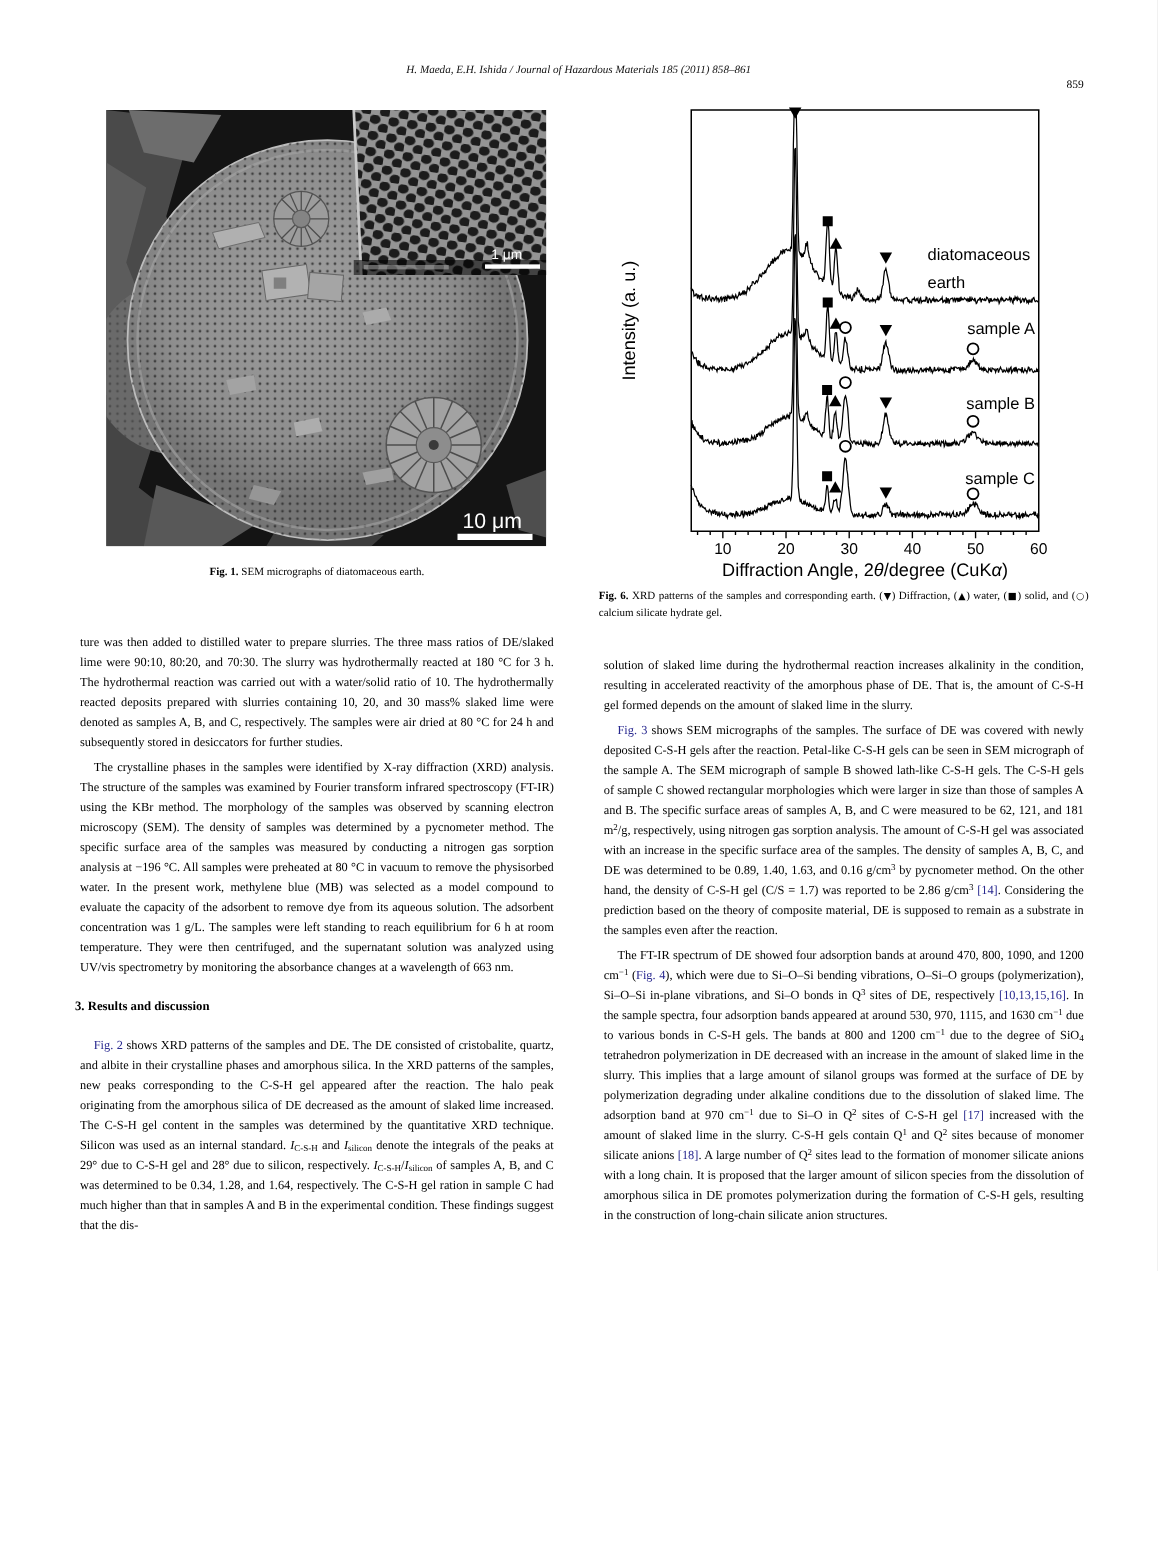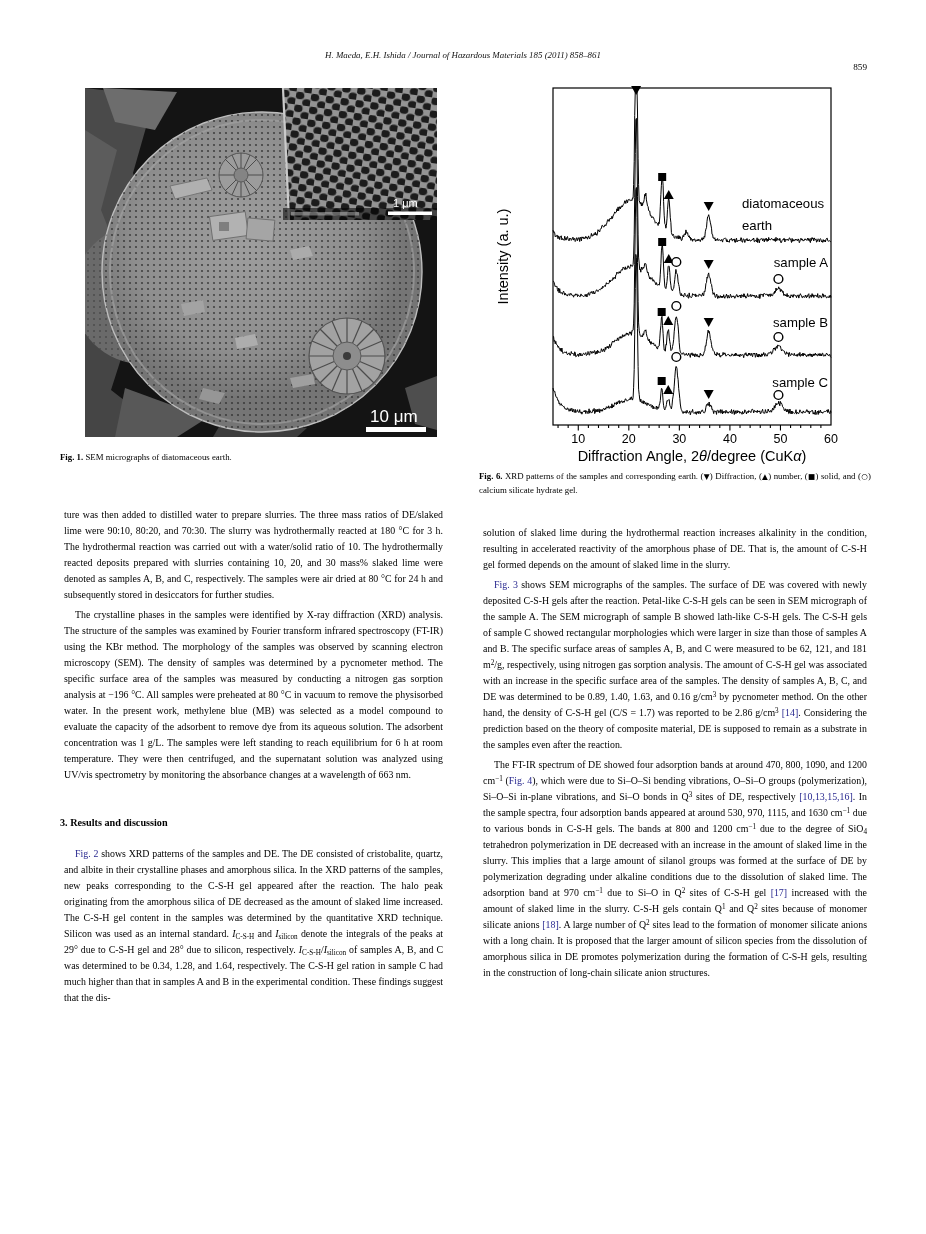--- a/index.html
+++ b/index.html
@@ -2,31 +2,31 @@
 <html><head>
 <meta charset="utf-8">
 <style>
   html,body{margin:0;padding:0;background:#e8e8e8;}
   .page{position:relative;width:926px;height:1234px;background:#ffffff;margin:0 auto;
         font-family:"Liberation Serif",serif;color:#000;overflow:hidden;}
   .running-head{position:absolute;top:50px;left:60px;width:806px;text-align:center;
         font-style:italic;font-size:8.9px;color:#111;}
   .page-num{position:absolute;top:50px;right:59px;font-size:9.2px;font-style:normal;margin-top:12px;}
   .figure1{position:absolute;left:85px;top:88px;width:414px;height:349px;}
-  .fig1-caption{position:absolute;left:60px;top:451px;width:387px;
+  .fig1-caption{position:absolute;left:60px;top:451px;width:387px;text-align:center;
         font-size:8.8px;line-height:12.6px;}
   .figure2{position:absolute;left:488px;top:81px;width:392px;height:388px;}
   .fig2-caption{position:absolute;left:479px;top:470px;width:392px;text-align:justify;
         font-size:8.8px;line-height:12.6px;}
   .col{position:absolute;font-size:9.9px;line-height:16px;text-align:justify;}
   .col-left{left:60px;top:503px;width:387px;}
   .col-right{left:479px;top:521px;width:392px;}
   .col p{margin:4px;}
   .col p.indent{text-indent:11px;}
-  .section-heading{font-size:10.2px;font-weight:bold;margin:32px 0 15px 0;}
+  .section-heading{font-size:10.2px;font-weight:bold;margin:15px 0 15px 0;}
   .seg-b{font-weight:bold;}
   .seg-i{font-style:italic;}
   .seg-link{color:#28288f;}
   .seg-sym{font-family:"DejaVu Sans",sans-serif;font-size:7.6px;}
   sub,sup{font-size:7.2px;line-height:0;}
   sup{vertical-align:baseline;position:relative;top:-3.4px;}
   sub{vertical-align:baseline;position:relative;top:1.8px;}
   .tick-label{font:12.5px "Liberation Sans",sans-serif;fill:#000;}
   .axis-title{font:14.5px "Liberation Sans",sans-serif;fill:#000;}
   .series-label{font:13.2px "Liberation Sans",sans-serif;fill:#000;}
@@ -193,21 +193,21 @@
         <rect x="169.6727272727273" y="296" width="8" height="8" fill="#000"></rect>
         <polygon points="175.24363636363637,313 185.24363636363637,313 180.24363636363637,304" fill="#000"></polygon>
         <circle cx="188.33090909090907" cy="276" r="4.4" fill="#fff" stroke="#000" stroke-width="1.4"></circle>
         <polygon points="215.67999999999998,309 225.67999999999998,309 220.67999999999998,318" fill="#000"></polygon>
         <circle cx="290.4327272727273" cy="314" r="4.4" fill="#fff" stroke="#000" stroke-width="1.4"></circle>
         <text x="340" y="306" text-anchor="end" class="series-label">sample C</text>
         <polygon points="143.1472727272727,5 153.1472727272727,5 148.1472727272727,14" fill="#000"></polygon>
       </svg>
   </div>
 
-  <div class="fig2-caption"><span class="seg-b">Fig. 6.</span><span> XRD patterns of the samples and corresponding earth. (</span><span class="seg-sym">▼</span><span>) Diffraction, (</span><span class="seg-sym">▲</span><span>) number, (</span><span class="seg-sym">■</span><span>) solid, and (</span><span class="seg-sym">○</span><span>) calcium silicate hydrate gel.</span></div>
+  <div class="fig2-caption"><span class="seg-b">Fig. 6.</span><span> XRD patterns of the samples and corresponding earth. (</span><span class="seg-sym">▼</span><span>) Diffraction, (</span><span class="seg-sym">▲</span><span>) water, (</span><span class="seg-sym">■</span><span>) solid, and (</span><span class="seg-sym">○</span><span>) calcium silicate hydrate gel.</span></div>
 
   <div class="col col-left">
     <p><span>ture was then added to distilled water to prepare slurries. The three mass ratios of DE/slaked lime were 90:10, 80:20, and 70:30. The slurry was hydrothermally reacted at 180 °C for 3 h. The hydrothermal reaction was carried out with a water/solid ratio of 10. The hydrothermally reacted deposits prepared with slurries containing 10, 20, and 30 mass% slaked lime were denoted as samples A, B, and C, respectively. The samples were air dried at 80 °C for 24 h and subsequently stored in desiccators for further studies.</span></p>
     <p class="indent"><span>The crystalline phases in the samples were identified by X-ray diffraction (XRD) analysis. The structure of the samples was examined by Fourier transform infrared spectroscopy (FT-IR) using the KBr method. The morphology of the samples was observed by scanning electron microscopy (SEM). The density of samples was determined by a pycnometer method. The specific surface area of the samples was measured by conducting a nitrogen gas sorption analysis at −196 °C. All samples were preheated at 80 °C in vacuum to remove the physisorbed water. In the present work, methylene blue (MB) was selected as a model compound to evaluate the capacity of the adsorbent to remove dye from its aqueous solution. The adsorbent concentration was 1 g/L. The samples were left standing to reach equilibrium for 6 h at room temperature. They were then centrifuged, and the supernatant solution was analyzed using UV/vis spectrometry by monitoring the absorbance changes at a wavelength of 663 nm.</span></p>
     <div class="section-heading">3. Results and discussion</div>
     <p class="indent"><span class="seg-link">Fig. 2</span><span> shows XRD patterns of the samples and DE. The DE consisted of cristobalite, quartz, and albite in their crystalline phases and amorphous silica. In the XRD patterns of the samples, new peaks corresponding to the C-S-H gel appeared after the reaction. The halo peak originating from the amorphous silica of DE decreased as the amount of slaked lime increased. The C-S-H gel content in the samples was determined by the quantitative XRD technique. Silicon was used as an internal standard. </span><span class="seg-i">I</span><sub>C-S-H</sub><span> and </span><span class="seg-i">I</span><sub>silicon</sub><span> denote the integrals of the peaks at 29° due to C-S-H gel and 28° due to silicon, respectively. </span><span class="seg-i">I</span><sub>C-S-H</sub><span>/</span><span class="seg-i">I</span><sub>silicon</sub><span> of samples A, B, and C was determined to be 0.34, 1.28, and 1.64, respectively. The C-S-H gel ration in sample C had much higher than that in samples A and B in the experimental condition. These findings suggest that the dis-</span></p>
   </div>
 
   <div class="col col-right">
     <p><span>solution of slaked lime during the hydrothermal reaction increases alkalinity in the condition, resulting in accelerated reactivity of the amorphous phase of DE. That is, the amount of C-S-H gel formed depends on the amount of slaked lime in the slurry.</span></p>

